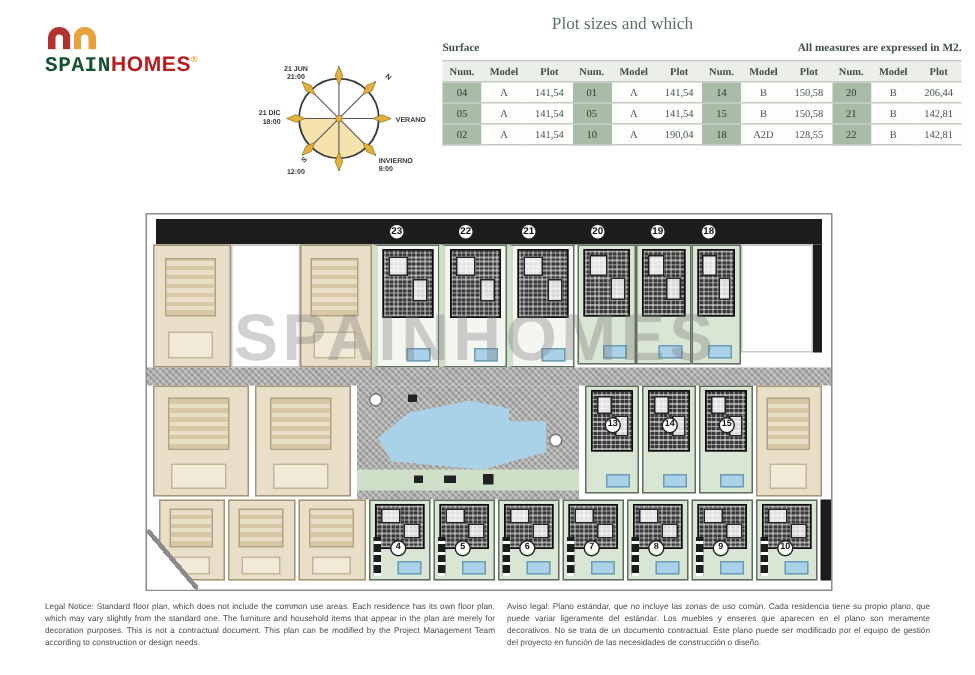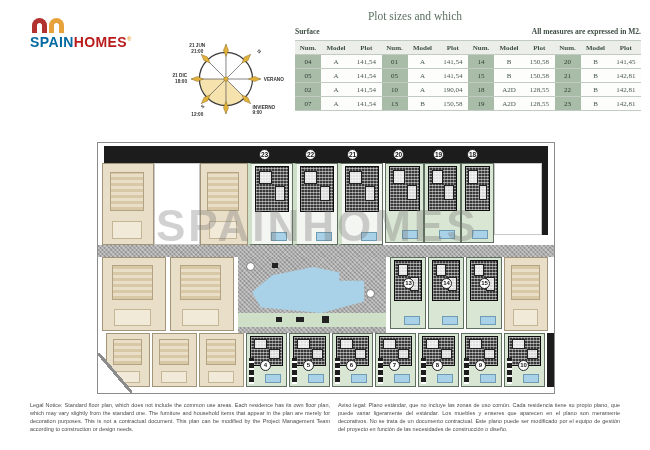--- a/index.html
+++ b/index.html
@@ -6,21 +6,21 @@
   .page{position:relative;width:650px;height:450px;background:#fff;overflow:hidden;
         font-family:"Liberation Sans",sans-serif;}
 
   
   .brand{position:absolute;left:30px;top:18px;width:130px;}
   .arches{display:flex;gap:2px;margin-left:2px;}
   .arch{width:15px;height:15px;border:5px solid #b23230;border-bottom:none;
         border-radius:9px 9px 0 0;box-sizing:border-box;}
   .arch.orange{border-color:#e8a23b;}
   .brandline{font-weight:bold;font-size:14px;letter-spacing:.4px;margin-top:1px;white-space:nowrap;}
-  .brandline .p1{color:#0369a1;}
+  .brandline .p1{color:#14532d;font-family:Liberation Mono, monospace;}
   .brandline .p2{color:#b91c1c;}
   .brandline .reg{font-size:6px;color:#e8a23b;vertical-align:super;}
 
   
   .compass{position:absolute;left:166px;top:34px;width:124px;height:90px;}
   .compass text{font-family:"Liberation Sans",sans-serif;font-size:4.6px;font-weight:bold;fill:#333;}
 
   
   .title{position:absolute;left:270px;top:10px;width:290px;text-align:center;
          font-family:"Liberation Serif",serif;font-size:11.5px;color:#5c7163;}
@@ -175,21 +175,21 @@
           <td>A</td>
           <td>141,54</td>
           <td class="numcol">01</td>
           <td>A</td>
           <td>141,54</td>
           <td class="numcol">14</td>
           <td>B</td>
           <td>150,58</td>
           <td class="numcol">20</td>
           <td>B</td>
-          <td>141,45</td>
+          <td>206,44</td>
         </tr>
         <tr>
           <td class="numcol">05</td>
           <td>A</td>
           <td>141,54</td>
           <td class="numcol">05</td>
           <td>A</td>
           <td>141,54</td>
           <td class="numcol">15</td>
           <td>B</td>
@@ -202,34 +202,20 @@
           <td class="numcol">02</td>
           <td>A</td>
           <td>141,54</td>
           <td class="numcol">10</td>
           <td>A</td>
           <td>190,04</td>
           <td class="numcol">18</td>
           <td>A2D</td>
           <td>128,55</td>
           <td class="numcol">22</td>
-          <td>B</td>
-          <td>142,81</td>
-        </tr>
-        <tr>
-          <td class="numcol">07</td>
-          <td>A</td>
-          <td>141,54</td>
-          <td class="numcol">13</td>
-          <td>B</td>
-          <td>150,58</td>
-          <td class="numcol">19</td>
-          <td>A2D</td>
-          <td>128,55</td>
-          <td class="numcol">23</td>
           <td>B</td>
           <td>142,81</td>
         </tr>
       </tbody>
   </table>
 
   <div class="plan">
     <div class="roadbar" style="left:6px;top:3px;width:444px;height:17px"></div>
     <div class="roadbar" style="left:444px;top:20px;width:6px;height:72px"></div>
 

